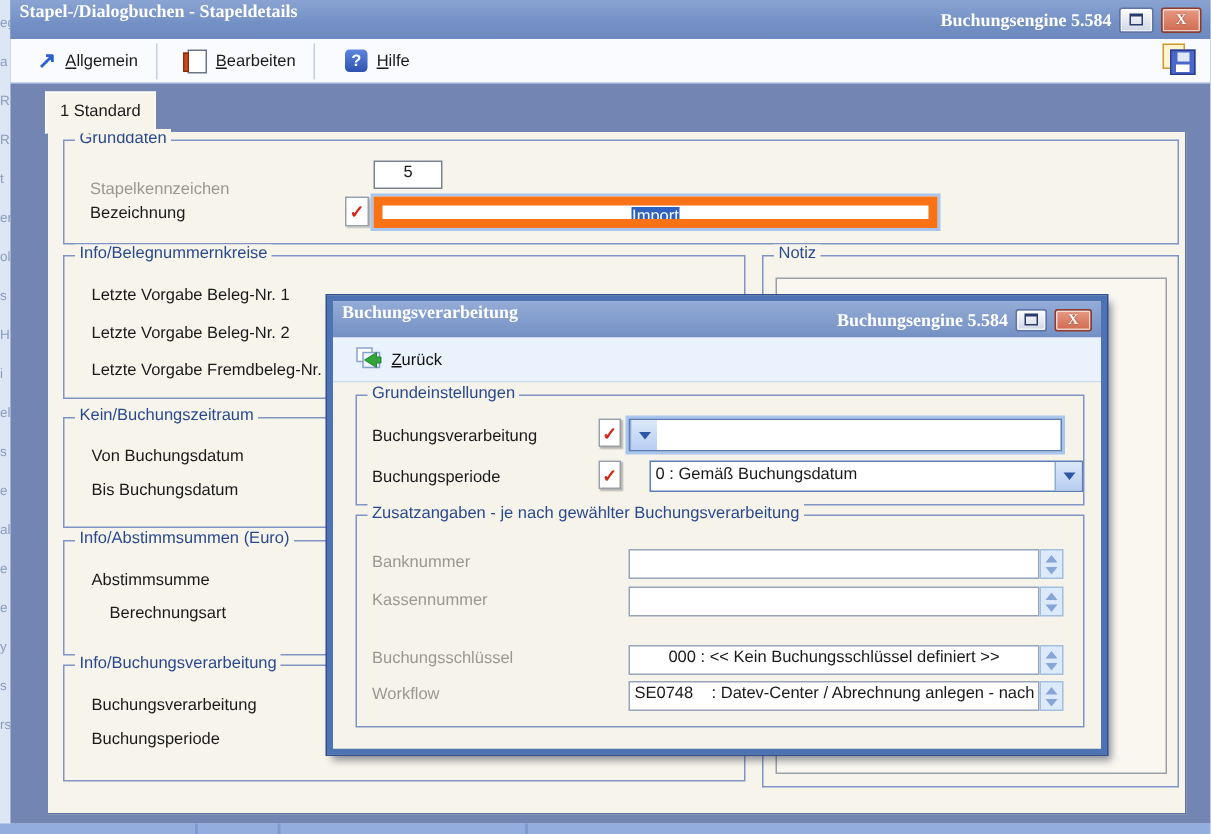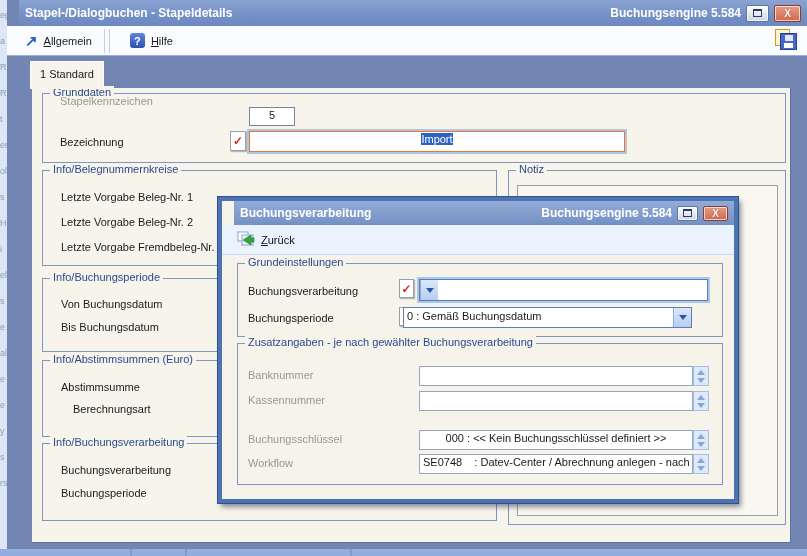--- a/index.html
+++ b/index.html
@@ -10,23 +10,23 @@
   
   #bg-sliver{position:absolute;left:0;top:0;width:7px;height:556px;background:#dde6f4;
              overflow:hidden;white-space:pre;font-size:9px;line-height:26px;color:#8a9cbd;padding-top:2px;}
 
   
   #bottom-strip{position:absolute;left:0;top:549px;width:807px;height:7px;background:#93aede;}
   #bottom-strip .mark{position:absolute;top:0;width:2px;height:7px;background:#7e9bd0;}
 
   
   #main-win{position:absolute;left:7px;top:0;width:800px;height:549px;background:#7285b3;}
-  .titlebar{position:absolute;left:12px;top:0;right:0;height:26px;
+  .titlebar{position:absolute;left:0;top:0;right:0;height:26px;
             background:linear-gradient(#8aa3d2,#7390c5 60%,#6d89bf);
-            display:flex;align-items:center;color:#fff;font-weight:bold;font-size:12px;}
+            display:flex;color:#fff;font-weight:bold;font-size:12px;font-family:Liberation Serif, serif;}
   .titlebar .t-left{padding-left:6px;flex:1;white-space:nowrap;}
   .titlebar .t-right{display:flex;align-items:center;gap:5px;padding-right:6px;}
   .winbtn{width:23px;height:17px;border:1px solid #5f74a4;border-radius:2px;
           background:linear-gradient(#fdfdfd,#cfd6e4);display:flex;align-items:center;justify-content:center;
           box-shadow:inset 0 0 0 1px #ffffffaa;}
   .winbtn .restore-glyph{width:9px;height:8px;border:1px solid #273c68;border-top-width:2px;background:transparent;}
   .winbtn.close{width:27px;background:linear-gradient(#e89a85,#cf6a50);border-color:#8d3b2a;
                 color:#fff;font-weight:bold;font-size:10px;text-shadow:0 0 1px #7a2a1a;}
 
   
@@ -53,21 +53,21 @@
   #page{position:absolute;left:25px;top:88px;width:759px;height:455px;background:#f7f4eb;
         border-right:1px solid #5f739f;border-bottom:1px solid #5f739f;z-index:1;}
 
   
   .grp{position:absolute;border:1px solid #8095c4;}
   .grp-title{position:absolute;top:-8px;left:7px;background:#f7f4eb;padding:0 3px;color:#2a4a8e;white-space:nowrap;}
   .lbl{position:absolute;white-space:nowrap;}
   .lbl.gray{color:#9a9891;}
 
   .txtfield{position:absolute;background:#fff;border:1px solid #7a8290;padding:1px 3px;white-space:pre;overflow:hidden;}
-  .focusring{border:1px solid #f97316;box-shadow:0 0 0 2px #a9c6ee;}
+  .focusring{border:6px solid #f97316;box-shadow:0 0 0 2px #a9c6ee;}
   .sel{background:#2f62c0;color:#fff;}
 
   .chk-btn{position:absolute;width:16px;height:20px;background:#fff;border:1px solid #98a0ac;
            box-shadow:1px 1px 1px rgba(0,0,0,.25);display:flex;align-items:center;justify-content:center;}
   .chk-glyph{color:#d6281a;font-weight:bold;font-size:12px;line-height:12px;}
 
   
   .combo{position:absolute;background:#fff;border:1px solid #5d7eb4;display:flex;align-items:stretch;}
   .combo .cb-text{flex:1;padding:2px 3px;white-space:pre;overflow:hidden;}
   .ddbtn{width:18px;background:linear-gradient(#dce8fa,#b7cdf2);border-left:1px solid #8fabd8;
@@ -134,20 +134,26 @@
           </span>
       </div>
     </div>
 
     <div id="toolbar">
       <div class="tb-btn">
         <span class="icon-arrow">↗</span>
         <span class="tb-label">Allgemein</span>
       </div>
       <div class="tb-sep"></div>
+      <div class="tb-btn">
+        <span class="icon-page">
+            <span class="pen"></span>
+          </span>
+        <span class="tb-label">Bearbeiten</span>
+      </div>
       <div class="tb-sep"></div>
       <div class="tb-btn">
         <span class="icon-help">?</span>
         <span class="tb-label">Hilfe</span>
       </div>
       <div id="save-btn">
         <span class="floppy-back"></span>
         <span class="floppy">
             <span class="shutter"></span>
             <span class="lbl"></span>
@@ -156,38 +162,38 @@
     </div>
 
     <div id="tab-standard">
       <span>1 Standard</span>
     </div>
 
     <div id="page">
 
       <div class="grp" style="left:10px;top:5px;width:744px;height:70px;text-align:center;">
         <span class="grp-title">Grunddaten</span>
-        <span class="lbl gray" style="left:17px;top:1px;">Stapelkennzeichen</span>
+        <span class="lbl gray" style="left:17px;top:26px;">Stapelkennzeichen</span>
         <span class="txtfield" style="left:206px;top:13px;width:46px;height:19px;">5</span>
         <span class="lbl" style="left:17px;top:42px;">Bezeichnung</span>
         <span class="chk-btn" style="left:187px;top:37px;">
             <span class="chk-glyph">✓</span>
           </span>
         <span class="txtfield focusring" style="left:206px;top:37px;width:376px;height:21px;"><span class="sel">Import</span></span>
       </div>
 
       <div class="grp" style="left:10px;top:82px;width:455px;height:96px;">
         <span class="grp-title">Info/Belegnummernkreise</span>
         <span class="lbl" style="left:18px;top:20px;">Letzte Vorgabe Beleg-Nr. 1</span>
         <span class="lbl" style="left:18px;top:45px;">Letzte Vorgabe Beleg-Nr. 2</span>
         <span class="lbl" style="left:18px;top:70px;">Letzte Vorgabe Fremdbeleg-Nr.</span>
       </div>
 
       <div class="grp" style="left:10px;top:190px;width:455px;height:74px;">
-        <span class="grp-title">Info/Buchungsperiode</span>
+        <span class="grp-title">Kein/Buchungszeitraum</span>
         <span class="lbl" style="left:18px;top:19px;">Von Buchungsdatum</span>
         <span class="lbl" style="left:18px;top:42px;">Bis Buchungsdatum</span>
       </div>
 
       <div class="grp" style="left:10px;top:272px;width:455px;height:77px;">
         <span class="grp-title">Info/Abstimmsummen (Euro)</span>
         <span class="lbl" style="left:18px;top:20px;">Abstimmsumme</span>
         <span class="lbl" style="left:18px;top:42px;padding-left:12px;">Berechnungsart</span>
       </div>
 
@@ -241,21 +247,21 @@
             <span class="chk-glyph">✓</span>
           </span>
         <div class="combo focusring" style="left:181px;top:15px;width:289px;height:22px;">
           <span class="ddbtn"></span>
         </div>
 
         <span class="lbl" style="left:10px;top:48px;">Buchungsperiode</span>
         <span class="chk-btn" style="left:161px;top:43px;width:15px;height:19px;">
             <span class="chk-glyph">✓</span>
           </span>
-        <div class="combo" style="left:165px;top:43px;width:289px;height:21px;">
+        <div class="combo" style="left:195px;top:43px;width:289px;height:21px;">
           <span class="cb-text">0 : Gemäß Buchungsdatum</span>
           <span class="ddbtn"></span>
         </div>
       </div>
 
       <div class="grp" style="left:15px;top:88px;width:486px;height:142px;">
         <span class="grp-title">Zusatzangaben - je nach gewählter Buchungsverarbeitung</span>
 
         <span class="lbl gray" style="left:10px;top:25px;">Banknummer</span>
         <span class="txtfield" style="left:181px;top:22px;width:274px;height:20px;border-color:#98a4b8;"></span>

